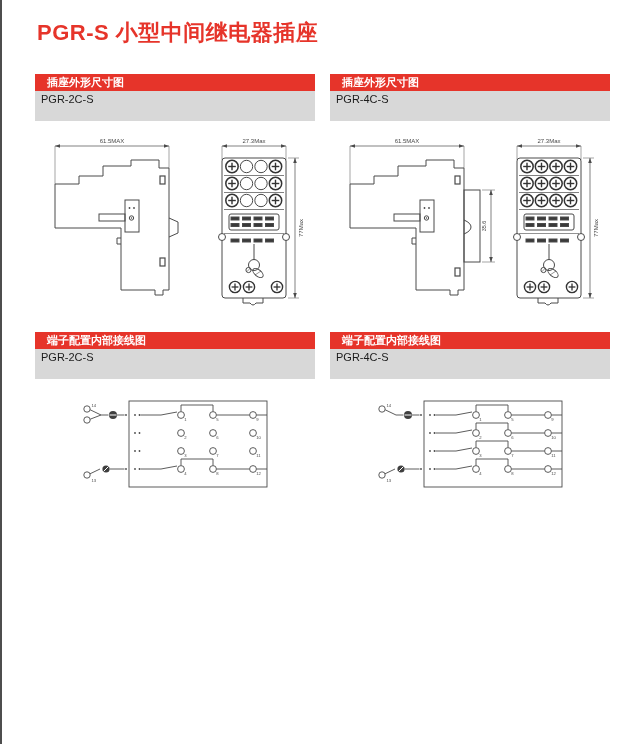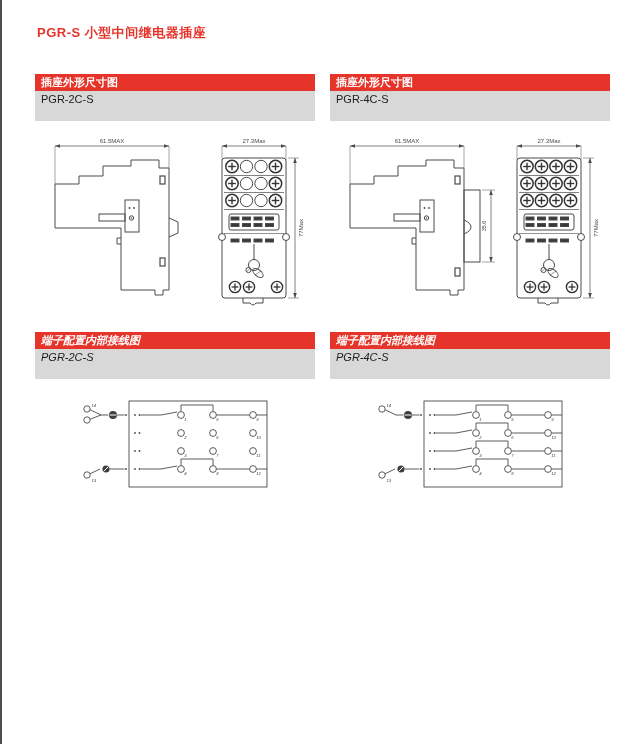--- a/index.html
+++ b/index.html
@@ -6,31 +6,31 @@
   body {
     width:635px; height:744px;
     background:#ffffff;
     font-family:"Liberation Sans","DejaVu Sans",sans-serif;
     position:relative; overflow:hidden;
   }
   .page-edge { position:absolute; left:0; top:0; width:2px; height:744px; background:#4d4d4d; }
   .content { position:absolute; left:35px; top:0; width:578px; }
   .page-title {
     margin:20px 0 0 2px;
-    font-size:13px; line-height:26px; font-weight:bold;
+    font-size:22px; line-height:26px; font-weight:bold;
     color:#e6342a; letter-spacing:0.5px;
   }
   .columns { display:flex; gap:15px; }
   .columns.first { margin-top:28px; }
-  .columns.second { margin-top:8px;font-style:italic; }
+  .columns.second { margin-top:8px; }
   .col { width:280px; }
   .sec-header {
     background:#e6342a; color:#ffffff;
     font-size:11px; font-weight:bold;
-    height:17px; line-height:17px; padding-left:6px;
+    height:17px; line-height:17px; padding-left:12px;
     box-sizing:border-box;
   }
   .model-bar {
     background:#d8d8d8; color:#1c1c1c;
     font-size:11px; height:30px; line-height:17px; padding-left:6px;
     box-sizing:border-box;
   }
   .dim-svg { display:block; margin:13px 0 0 6px; }
   .wire-svg { display:block; margin:8px 0 0 42px; }
   svg text { font-family:"Liberation Sans","DejaVu Sans",sans-serif; }

